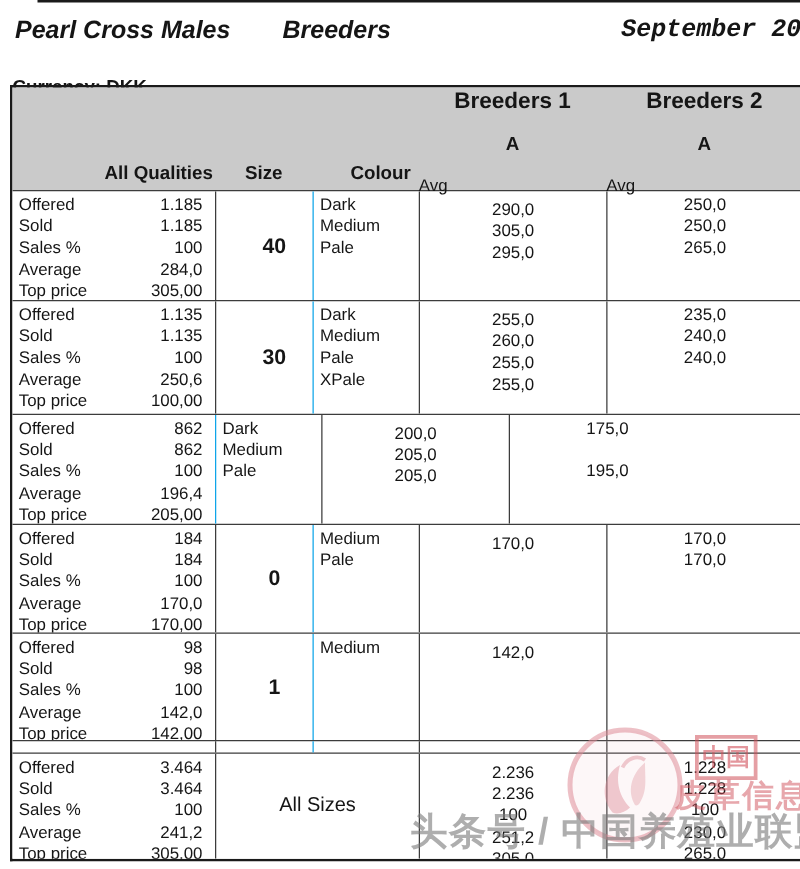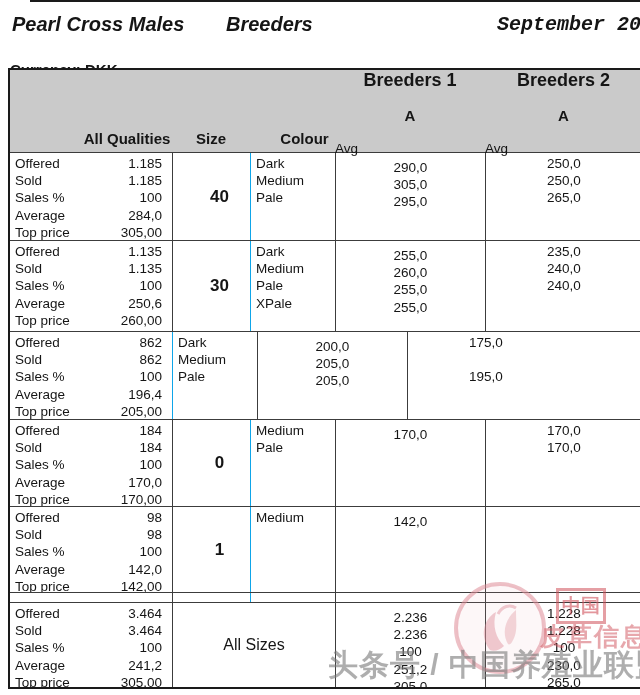--- a/index.html
+++ b/index.html
@@ -127,21 +127,21 @@
             <div class="srow">
               <span>Sales %</span>
               <span class="">100</span>
             </div>
             <div class="srow">
               <span>Average</span>
               <span class="b">250,6</span>
             </div>
             <div class="srow">
               <span>Top price</span>
-              <span class="b">260,00</span>
+              <span class="b">100,00</span>
             </div>
           </div>
           <div class="col c-size">
             <div class="sizenum">30</div>
           </div>
           <div class="col c-colour">
             <div class="crow">Dark</div>
             <div class="crow">Medium</div>
             <div class="crow">Pale</div>
             <div class="crow">XPale</div>

